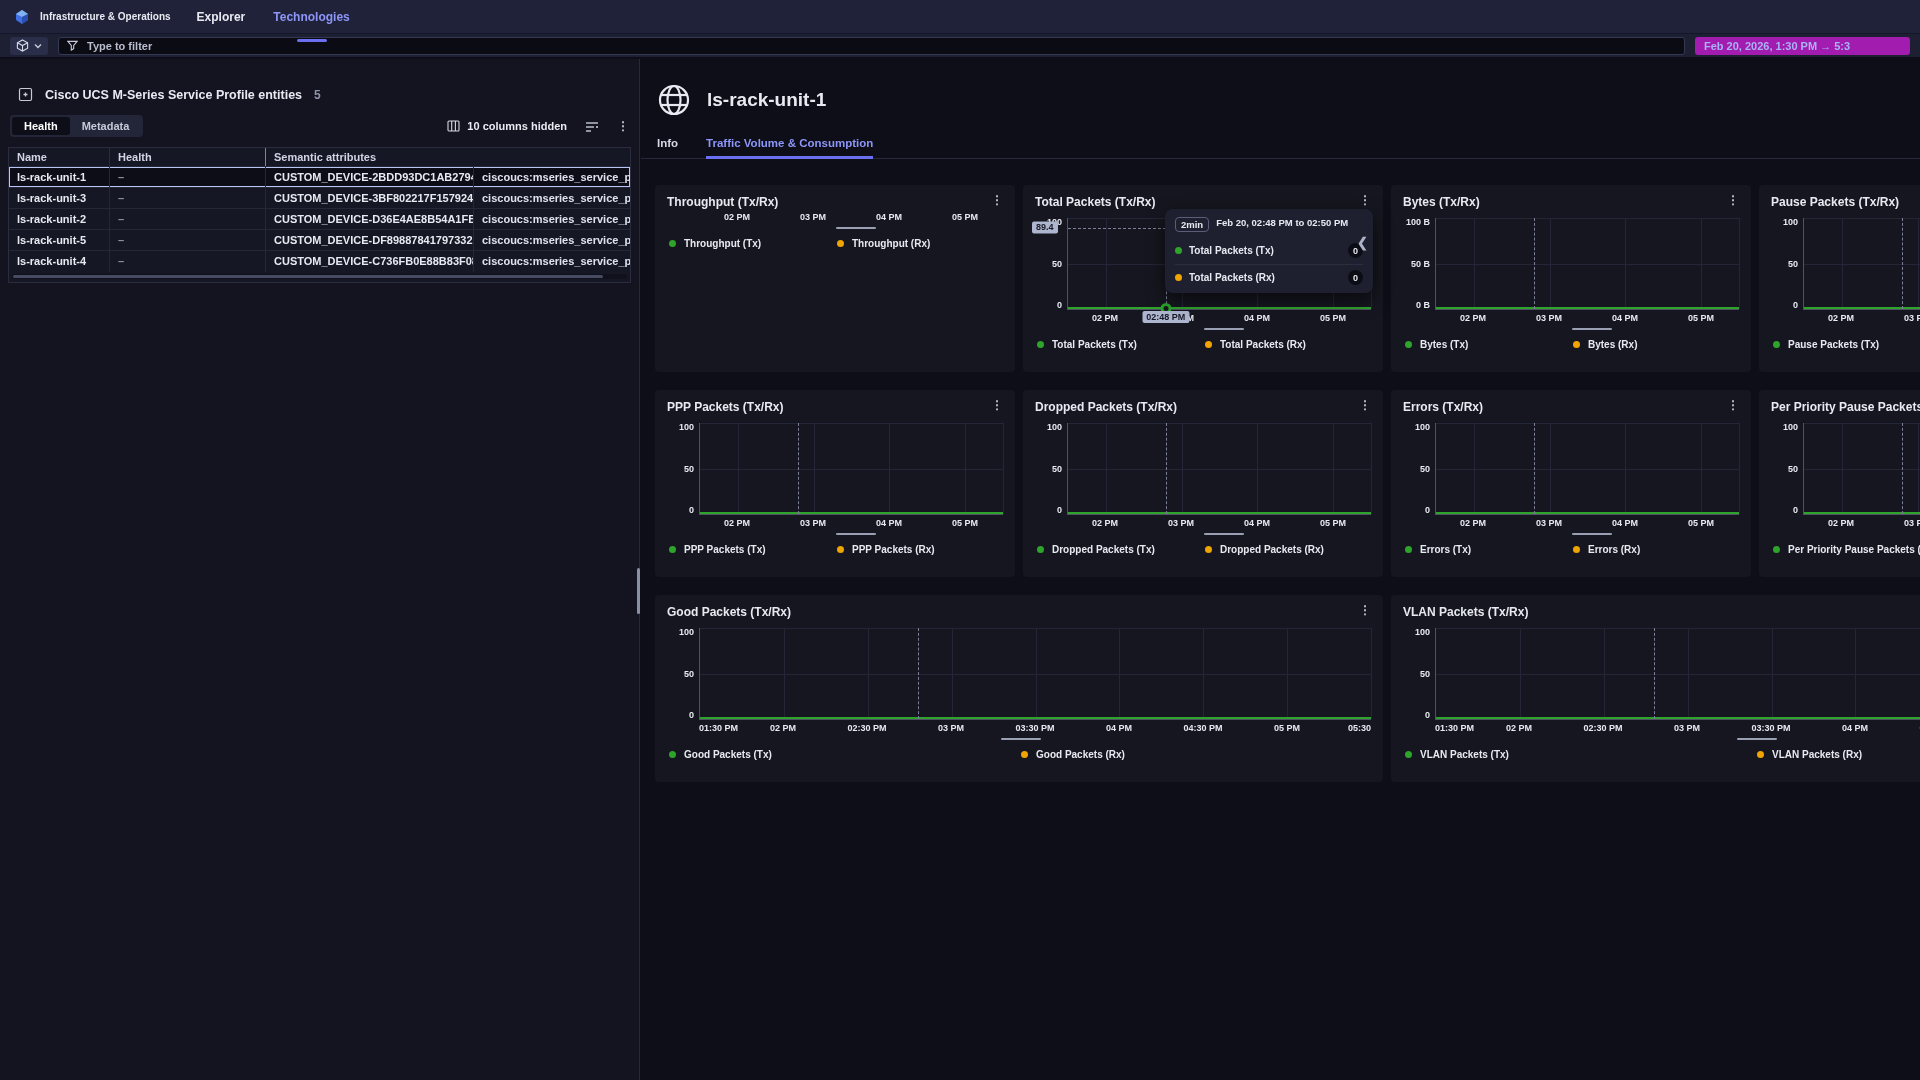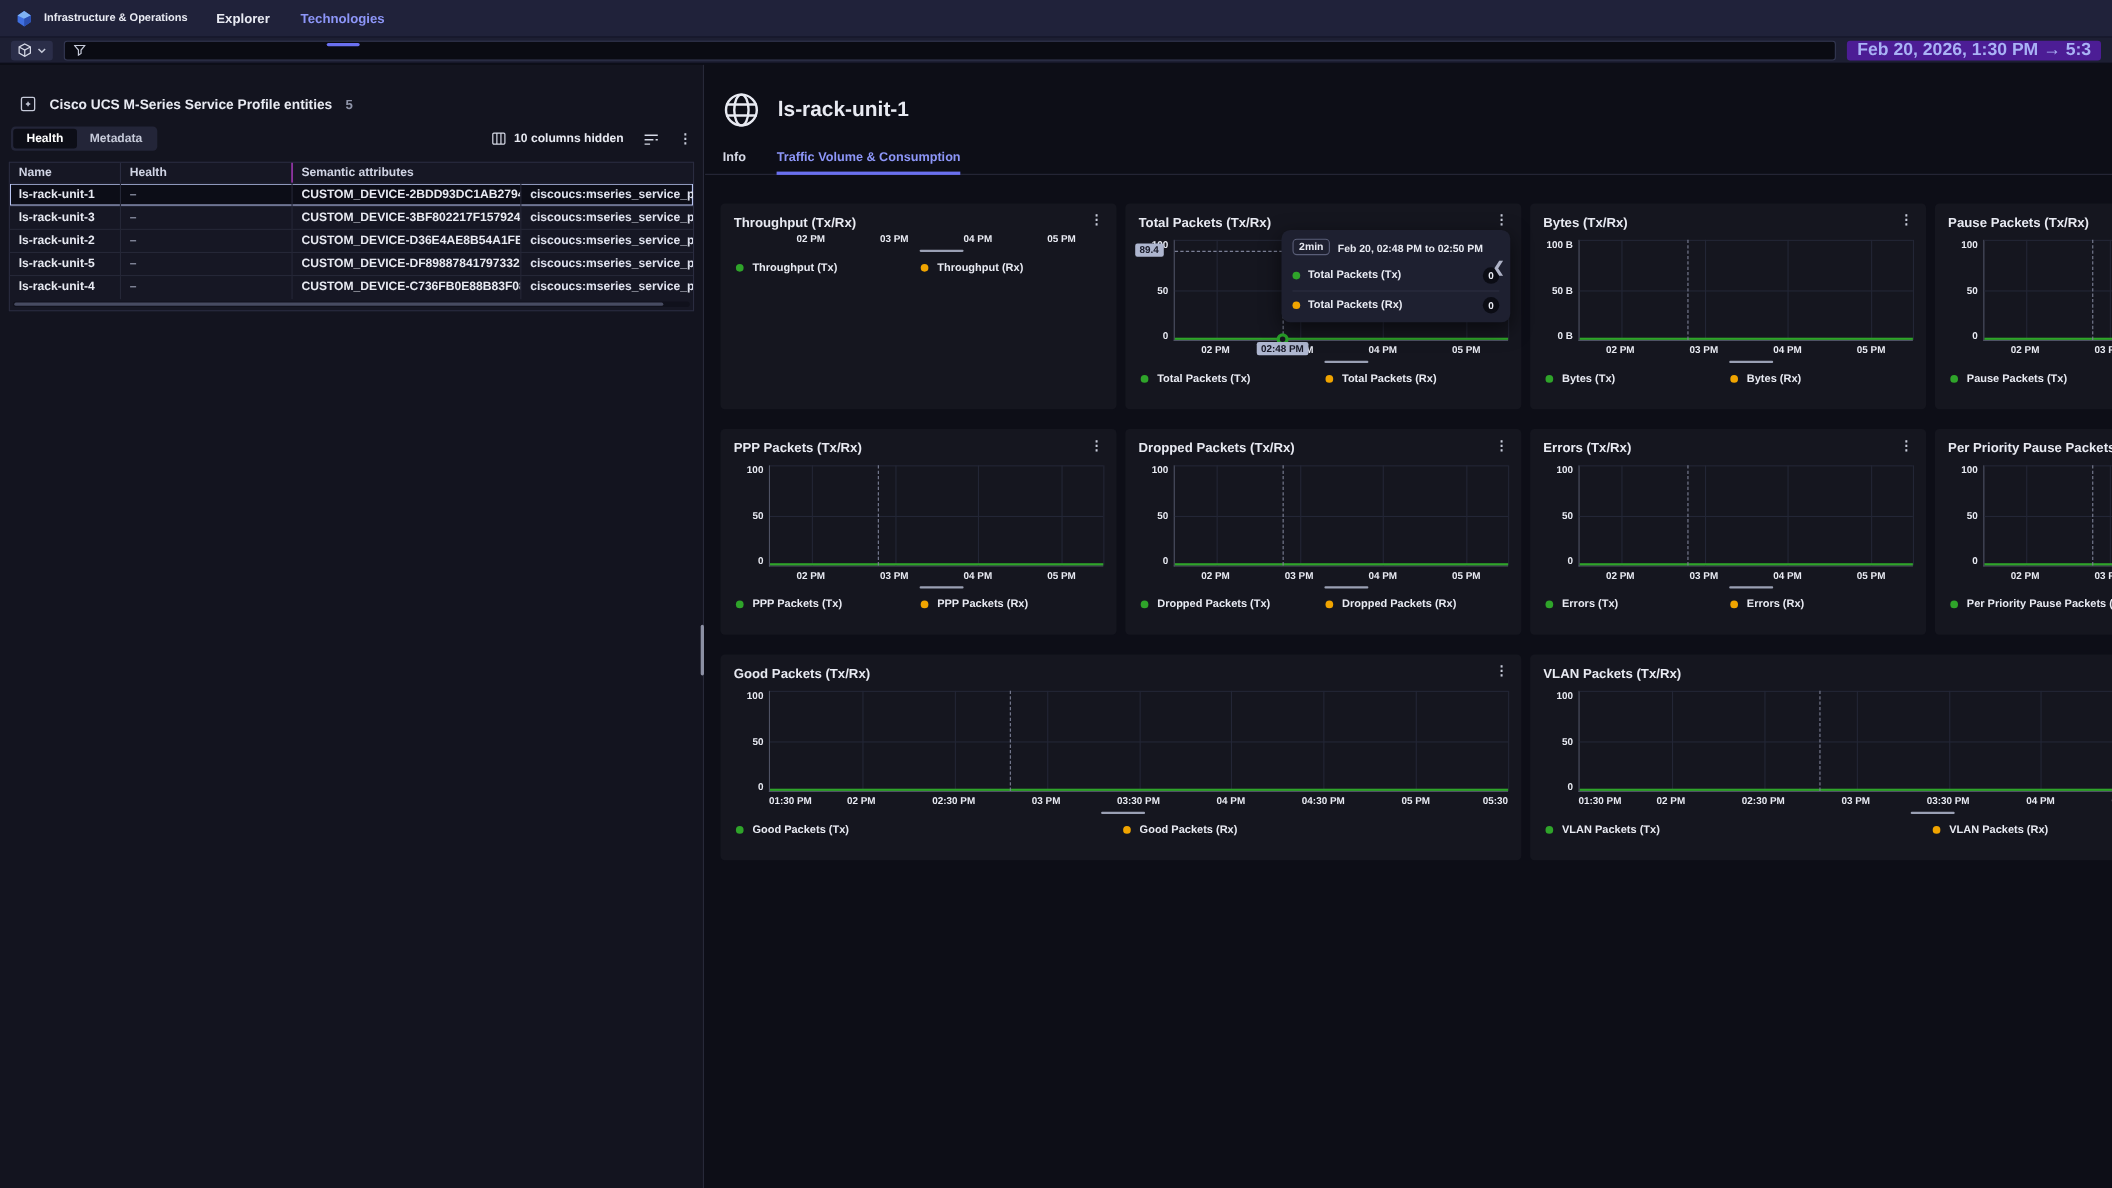--- a/index.html
+++ b/index.html
@@ -14,21 +14,21 @@
   .app{display:flex;align-items:center;gap:10px;font-size:10px;font-weight:700;}
   .nav-tab{font-size:12px;font-weight:700;color:#e8eaf2;position:relative;padding:21px 2px;cursor:default;text-align:center;}
   .nav-tab.active{color:#8d96f8;}
   .nav-tab.active::after{content:"";position:absolute;left:50%;transform:translateX(-50%);bottom:3px;width:30px;height:3px;border-radius:2px;background:#6a70f0;}
   
   .filterbar{height:24px;background:#1d1f33;display:flex;align-items:center;padding:0 10px;gap:10px;border-bottom:1px solid #0b0c16;}
   .scope-btn{height:18px;background:#2b2e49;border-radius:3px;display:flex;align-items:center;gap:5px;padding:0 6px;}
   .filter-input{flex:1;height:18px;background:#0a0b13;border:1px solid #343853;border-radius:3px;display:flex;align-items:center;gap:7px;padding:0 8px;}
   .filter-input input{flex:1;background:transparent;border:none;outline:none;color:#c6cad9;font-size:11px;font-weight:700;font-family:"Liberation Sans",sans-serif;}
   .filter-input input::placeholder{color:#b9bdcf;}
-  .time-btn{background:#4c1d95;border-radius:3px;height:18px;display:flex;align-items:center;padding:0 9px;color:#a9b2f5;font-weight:700;font-size:16px;white-space:nowrap;min-width:215px;}
+  .time-btn{background:#a21caf;border-radius:3px;height:18px;display:flex;align-items:center;padding:0 9px;color:#a9b2f5;font-weight:700;font-size:11px;white-space:nowrap;min-width:215px;}
   
   .left-panel{position:absolute;top:59px;left:0;width:640px;bottom:0;background:#13141f;border-right:1px solid #272939;}
   .panel-header{display:flex;align-items:center;gap:12px;padding:28px 18px 0;}
   .panel-title{font-size:12.5px;font-weight:700;}
   .panel-count{font-size:12px;font-weight:700;color:#8f94a8;}
   .toolbar{display:flex;align-items:center;margin:13px 10px 10px;}
   .seg{background:#232538;border-radius:4px;padding:2px;display:flex;}
   .seg-tab{padding:3px 12px;font-size:11px;font-weight:700;color:#c6cad9;border-radius:3px;cursor:default;}
   .seg-tab.active{background:#0d0e17;color:#ffffff;}
   .toolbar-right{margin-left:auto;display:flex;align-items:center;gap:18px;}
@@ -82,21 +82,21 @@
   .scrollind i{position:absolute;left:45%;top:3px;width:40px;height:2px;background:#9aa0b4;border-radius:1px;}
   .legend{display:flex;margin-top:7px;font-size:10px;font-weight:700;}
   .legend-item{width:50%;display:flex;align-items:center;gap:8px;padding-left:2px;cursor:default;}
   .dot{width:7px;height:7px;border-radius:50%;flex:none;}
   
   .badge{background:#aeb6cf;color:#171826;font-size:9px;font-weight:700;padding:1px 4px;border-radius:2px;white-space:nowrap;}
   .badge-y{position:absolute;left:-36px;transform:translateY(-55%);z-index:4;}
   .badge-x{position:absolute;transform:translateX(-50%);top:-2px;z-index:4;}
   .marker{position:absolute;bottom:-5px;transform:translateX(-50%);width:11px;height:11px;border-radius:50%;background:#15161f;border:3px solid #2aa32a;z-index:3;}
   .tooltip{position:absolute;left:142px;top:24px;width:208px;background:#1e2030;border-radius:8px;padding:8px 10px;box-shadow:0 6px 18px rgba(0,0,0,.55);z-index:6;}
-  .tt-head{display:flex;align-items:flex-end;gap:7px;font-size:9.5px;font-weight:700;white-space:nowrap;}
+  .tt-head{display:flex;align-items:flex-start;gap:7px;font-size:9.5px;font-weight:700;white-space:nowrap;}
   .tt-pill{border:1px solid #5a5e78;border-radius:4px;padding:1px 5px;}
   .tt-row{display:flex;align-items:center;gap:7px;margin-top:6px;padding-top:5px;font-size:10px;font-weight:700;}
   .tt-row + .tt-row{border-top:1px solid #2c2e40;}
   .tt-val{margin-left:auto;width:15px;height:15px;border-radius:50%;background:#0b0c14;display:flex;align-items:center;justify-content:center;font-size:9px;font-weight:700;}
   .chev{position:absolute;left:334px;top:50px;color:#aeb2c6;font-size:13px;font-weight:700;z-index:7;cursor:default;}
   svg{display:block;}
 </style>
 </head>
 <body>
 
@@ -129,20 +129,21 @@
           <polyline points="1,1.5 4,4.5 7,1.5"></polyline>
         </svg>
     </span>
   </div>
   <div class="filter-input">
     <span>
       <svg width="11" height="11" viewBox="0 0 12 12" fill="none" stroke="#c6cad9" stroke-width="1.2">
         <path d="M1 1.5h10L7.3 6v3.4L4.7 11V6z"></path>
       </svg>
     </span>
+    <input type="text" placeholder="Type to filter" style="">
   </div>
   <div class="time-btn">Feb 20, 2026, 1:30 PM → 5:3</div>
 </div>
 
 <div class="left-panel">
   <div class="panel-header">
     <span>
       <svg width="15" height="15" viewBox="0 0 15 15" fill="none" stroke="#c6cad9" stroke-width="1.2">
         <rect x="1.5" y="1.5" width="12" height="12" rx="1.5"></rect>
         <path d="M5.5 7.5h4M7.5 5.5v4" stroke-width="1.3"></path>

